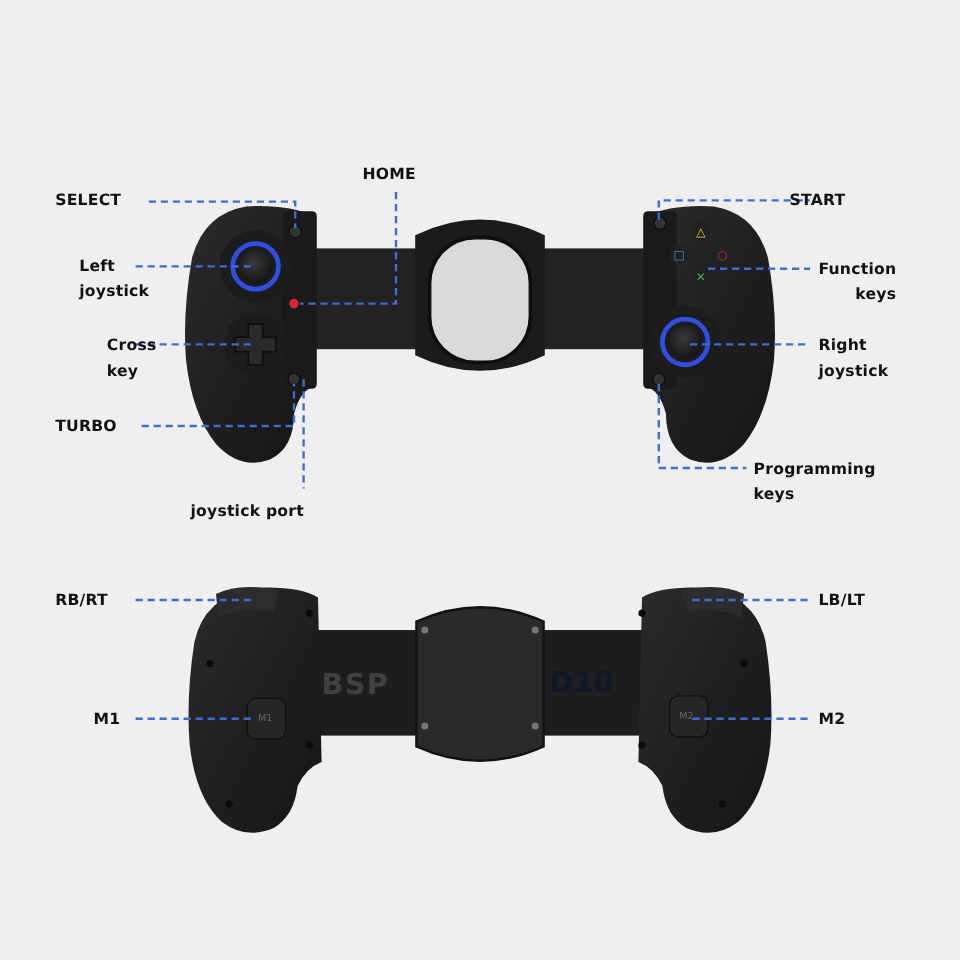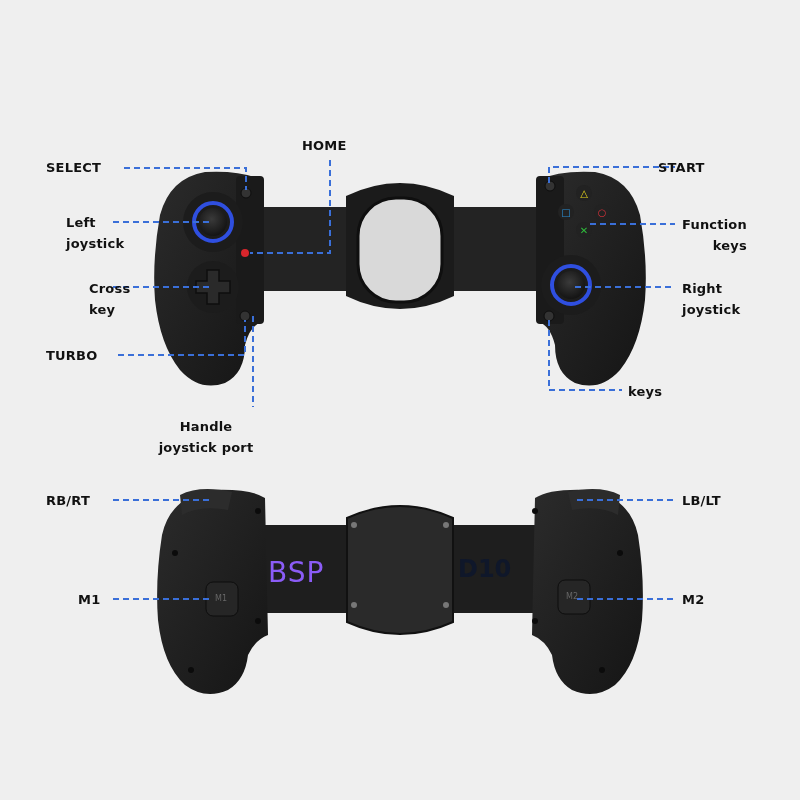--- a/index.html
+++ b/index.html
@@ -123,21 +123,21 @@
     <path class="dash" d="M113,500 L210,500"></path>
 
     <path class="dash" d="M113,599 L212,599"></path>
 
     <path class="dash" d="M577,500 L675,500"></path>
 
     <path class="dash" d="M577,599 L675,599"></path>
   </g>
 </svg>
 
-<div style="position:absolute;left:268px;top:556px;font-size:28px;font-weight:normal;color:#8b5cf6;letter-spacing:1px;font-family:'DejaVu Sans',sans-serif;">BSP</div>
+<div style="position:absolute;left:268px;top:556px;font-size:24px;font-weight:bold;color:#404040;letter-spacing:1px;font-family:'DejaVu Sans',sans-serif;">BSP</div>
 <div style="position:absolute;left:458px;top:555px;font-size:24px;font-weight:bold;color:#0f172a;font-family:'DejaVu Sans',sans-serif;">D10</div>
 <div style="position:absolute;left:215px;top:594px;font-size:8px;color:#666;">M1</div>
 <div style="position:absolute;left:566px;top:592px;font-size:8px;color:#666;">M2</div>
 
 <div class="lbl" style="left:46px;top:157px;">
   <span>SELECT</span>
 </div>
 <div class="lbl" style="left:302px;top:135px;">
   <span>HOME</span>
 </div>
@@ -146,35 +146,35 @@
   <span>joystick</span>
 </div>
 <div class="lbl" style="left:46px;top:278px;margin-left:43px;">
   <span>Cross</span>
   <span>key</span>
 </div>
 <div class="lbl" style="left:46px;top:345px;">
   <span>TURBO</span>
 </div>
 <div class="lbl" style="left:143px;top:416px;text-align:center;width:126px;">
-  <span>Handle</span>
   <span>joystick port</span>
 </div>
 <div class="lbl" style="left:644px;top:157px;margin-left:14px;">
   <span>START</span>
 </div>
 <div class="lbl" style="left:682px;top:214px;text-align:right;">
   <span>Function</span>
   <span>keys</span>
 </div>
 <div class="lbl" style="left:682px;top:278px;">
   <span>Right</span>
   <span>joystick</span>
 </div>
 <div class="lbl" style="left:628px;top:381px;">
+  <span>Programming</span>
   <span>keys</span>
 </div>
 <div class="lbl" style="left:46px;top:490px;">
   <span>RB/RT</span>
 </div>
 <div class="lbl" style="left:78px;top:589px;">
   <span>M1</span>
 </div>
 <div class="lbl" style="left:682px;top:490px;">
   <span>LB/LT</span>

